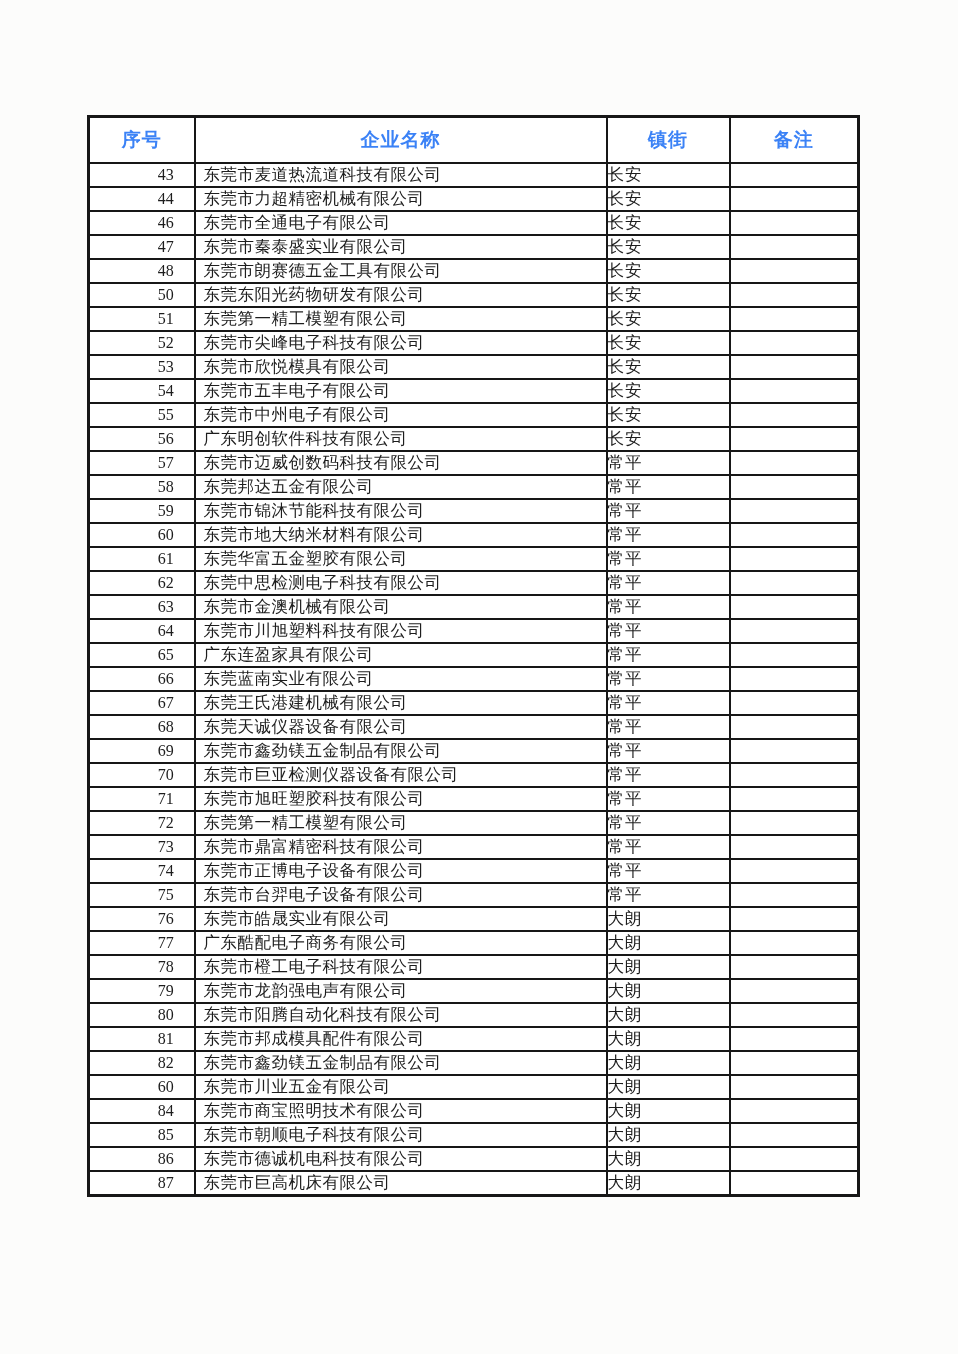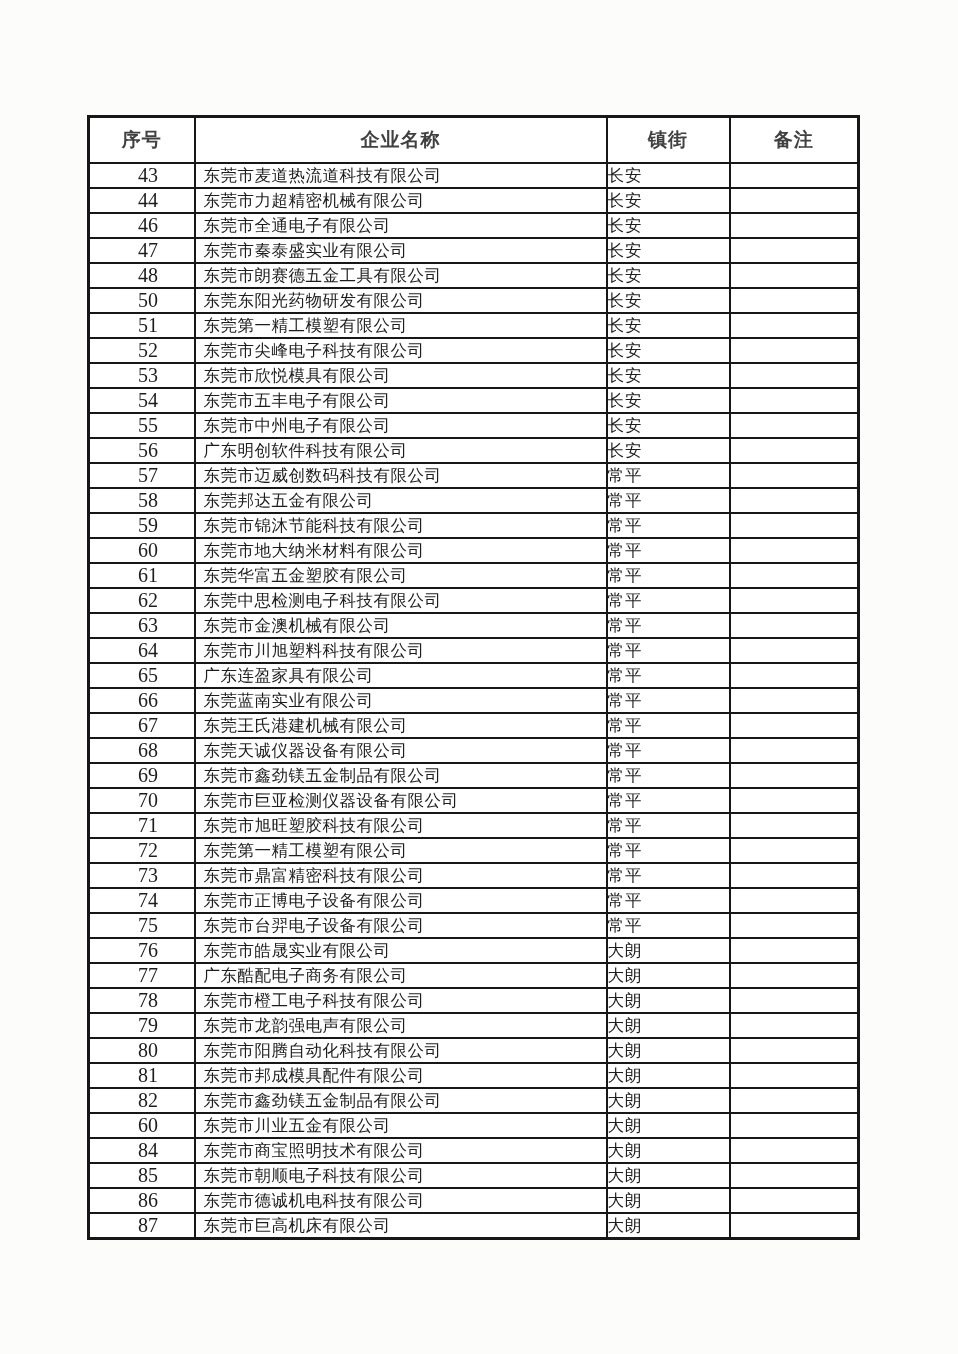--- a/index.html
+++ b/index.html
@@ -30,35 +30,36 @@
     border: 2px solid #171717;
   }
   table.company-table {
     border-width: 3px;
   }
   th {
     height: 44px;
     font-size: 19px;
     font-weight: bold;
     text-align: center;
-    color: #404040;
+    color: #3b82f6;
     padding: 0;
     letter-spacing: 1px;
   }
   td {
     height: 21.7px;
     font-size: 16.5px;
     color: #1d1d1d;
     padding: 0;
     white-space: nowrap;
     overflow: hidden;
     vertical-align: middle;
   }
   td.col-num {
-    font-size: 20px;
+    text-align: center;
+    font-size: 16px;
     padding-left: 48px;
   }
   td.col-name {
     text-align: left;
     padding-left: 8px;
     letter-spacing: 0.5px;
     margin-top: 7px;
   }
   td.col-town {
     text-align: left;

